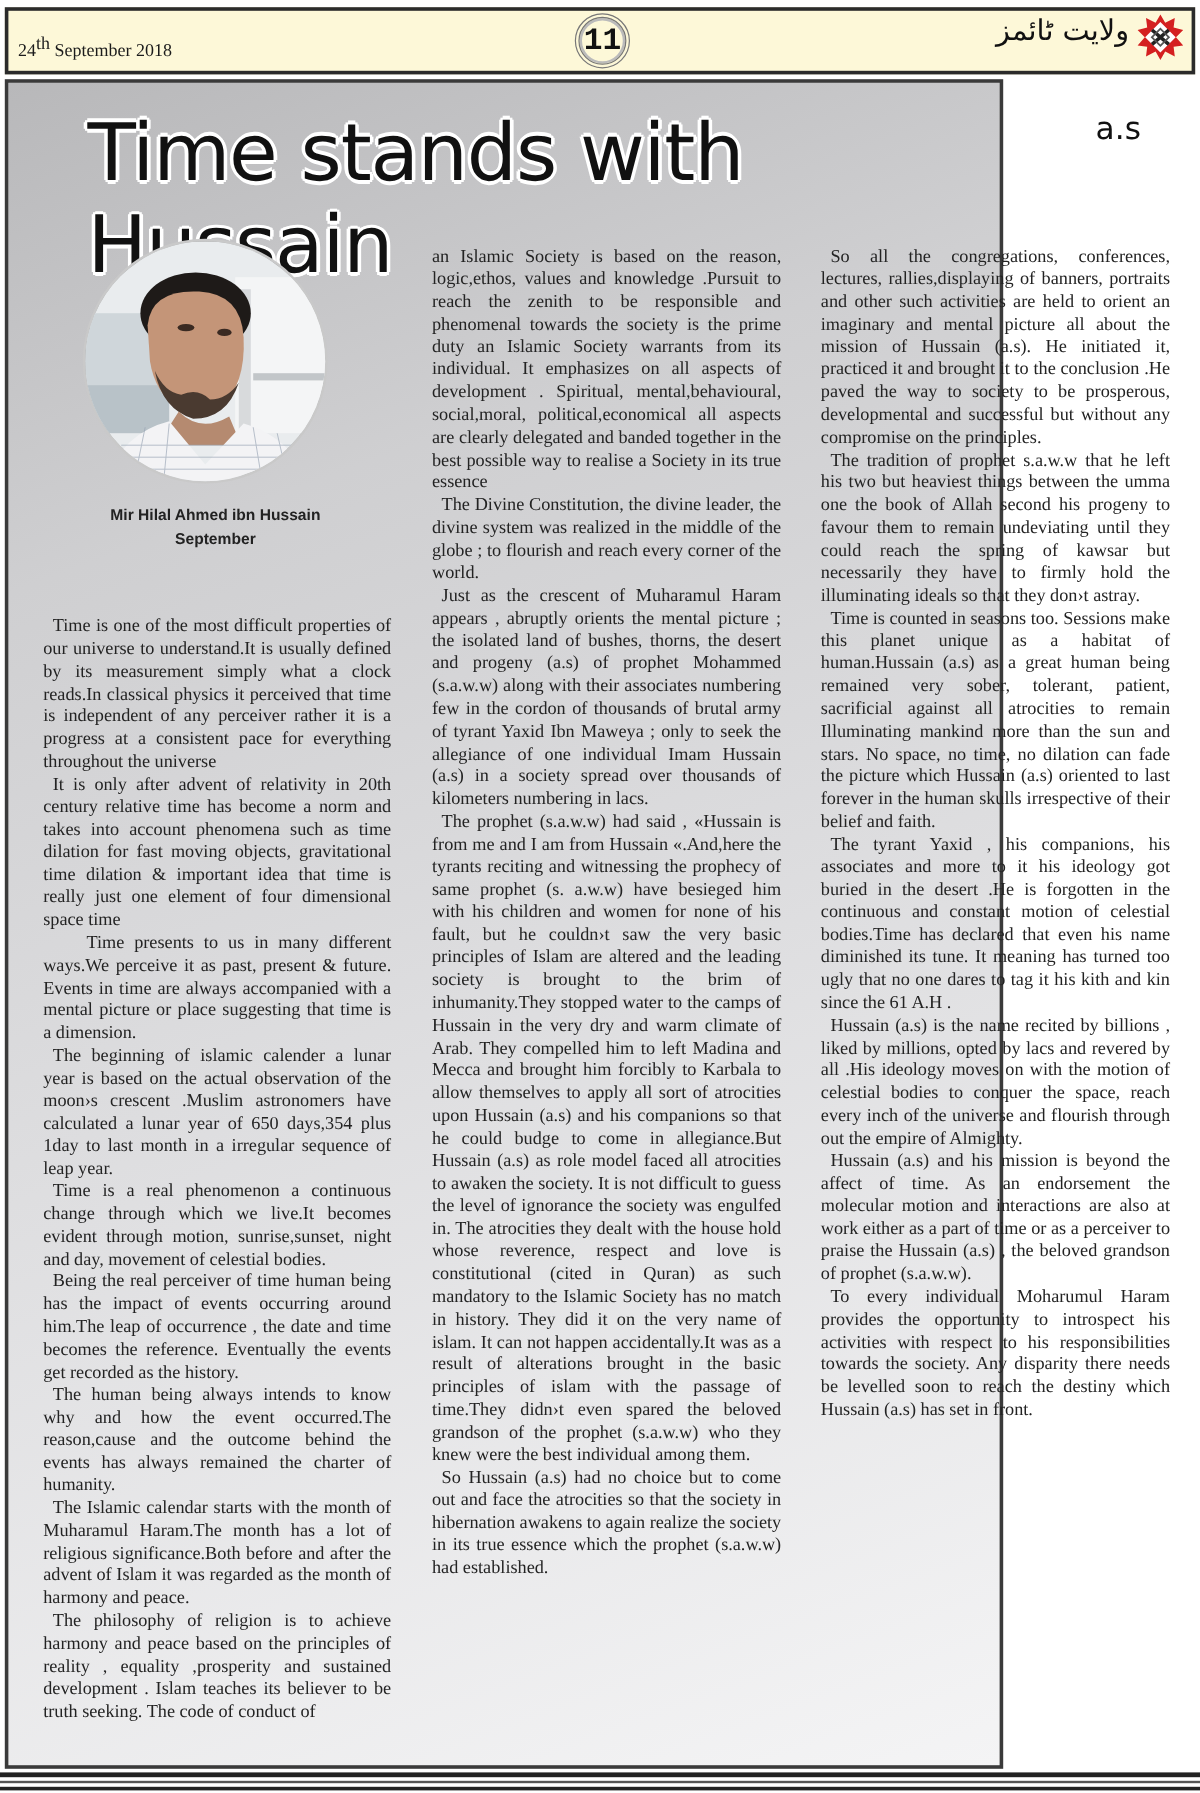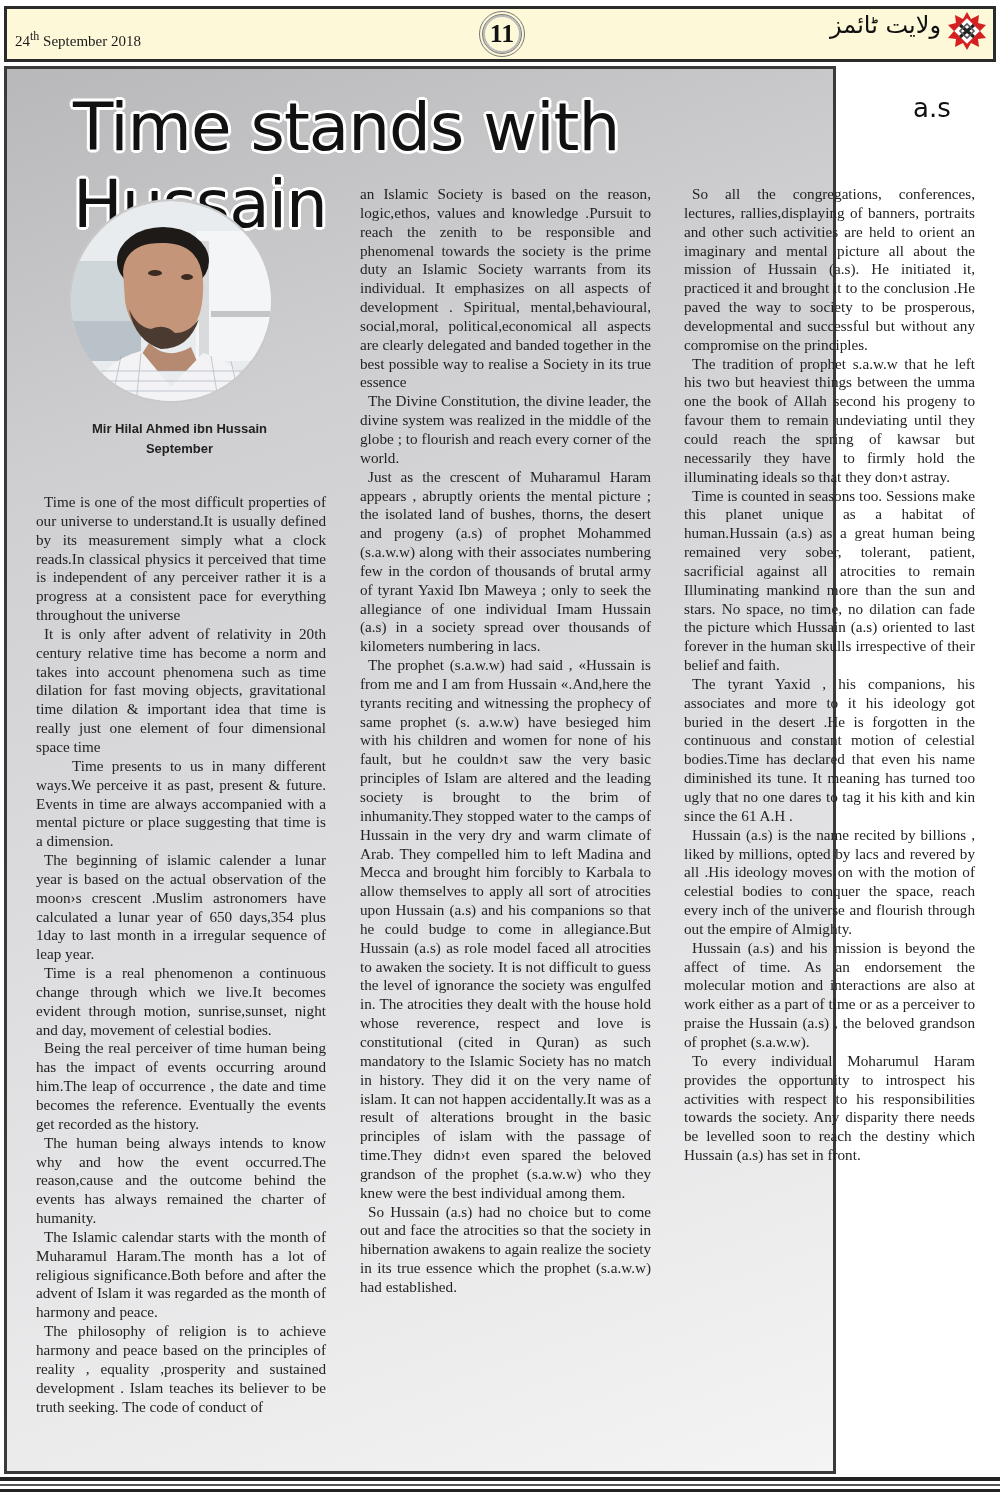--- a/index.html
+++ b/index.html
@@ -8,26 +8,26 @@
 
   
   .masthead {
     position: absolute; left: 4px; top: 6px; width: 992px; height: 56px;
     background: #fdf8d8; border: 3px solid #2b2b2b;
   }
   .date {
     position: absolute; left: 8px; top: 20px; font-size: 15px; color: #1b1b1b;
     font-family: "Liberation Serif", serif;
   }
-  .date sup { font-size: 12px; }
+  .date sup { font-size: 15px; }
   .page-badge {
     position: absolute; left: 472px; top: 2px; width: 46px; height: 46px; border-radius: 50%;
     border: 4px double #777; box-shadow: 0 0 0 2px #bbb inset;
     display: flex; align-items: center; justify-content: center;
-    font-family: Liberation Serif, serif; font-weight: bold; font-size: 26px; color: #111;
+    font-family: Liberation Mono, monospace; font-weight: bold; font-size: 26px; color: #111;
     background: #fdf8d8;
   }
   .logo-wrap { position: absolute; right: 6px; top: 2px; height: 46px; display: flex; gap: 6px; }
   .logo-text { font-family: "DejaVu Sans", sans-serif; font-size: 24px; color: #111; direction: rtl; }
   .logo-emblem { width: 40px; height: 40px; position: relative; }
 
   
   .panel {
     position: absolute; left: 4px; top: 66px; width: 832px; height: 1408px;
     border: 3px solid #3a3a3a;
@@ -49,20 +49,21 @@
     overflow: hidden; background: #9a9a9a; border: 2px solid #c9c9c9;
   }
   .byline {
     position: absolute; left: 20px; top: 350px; width: 305px; text-align: center;
     font-family: "Liberation Sans", sans-serif; font-weight: bold; font-size: 13px; color: #222; line-height: 20px;
   }
 
   .col {
     position: absolute; font-size: 15.2px; line-height: 18.85px; text-align: justify; color: #232323;
     font-family: "Liberation Serif", serif;
+    margin-top: 20px;
   }
   .col p { text-indent: 8px; }
   .col1 { left: 29px; top: 424px; width: 290px; }
   .col2 { left: 353px; top: 116px; width: 291px; }
   .col3 { left: 677px; top: 116px; width: 291px; }
   .col p.deep { text-indent: 36px; }
   .col p.noind { text-indent: 0; }
 
   .rule { position: absolute; left: 0; width: 1000px; background: #222; }
 </style>

